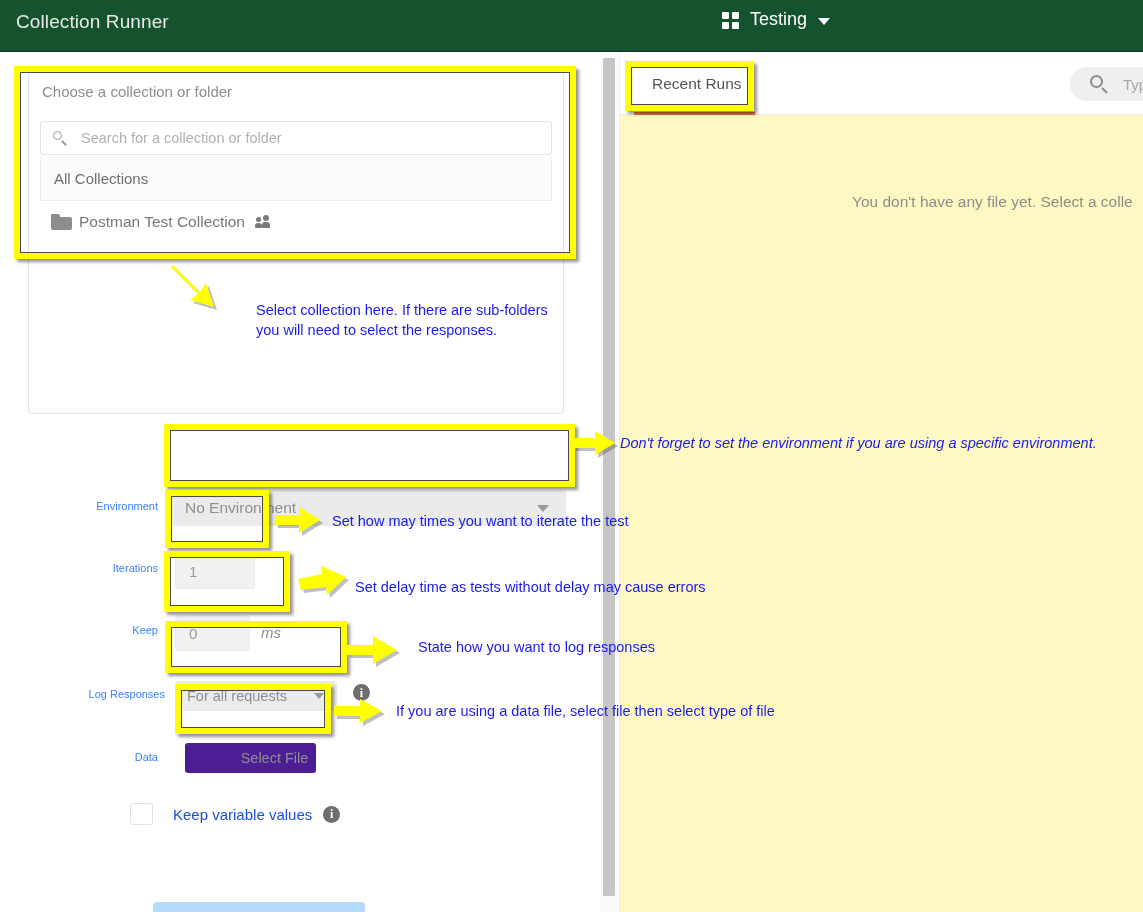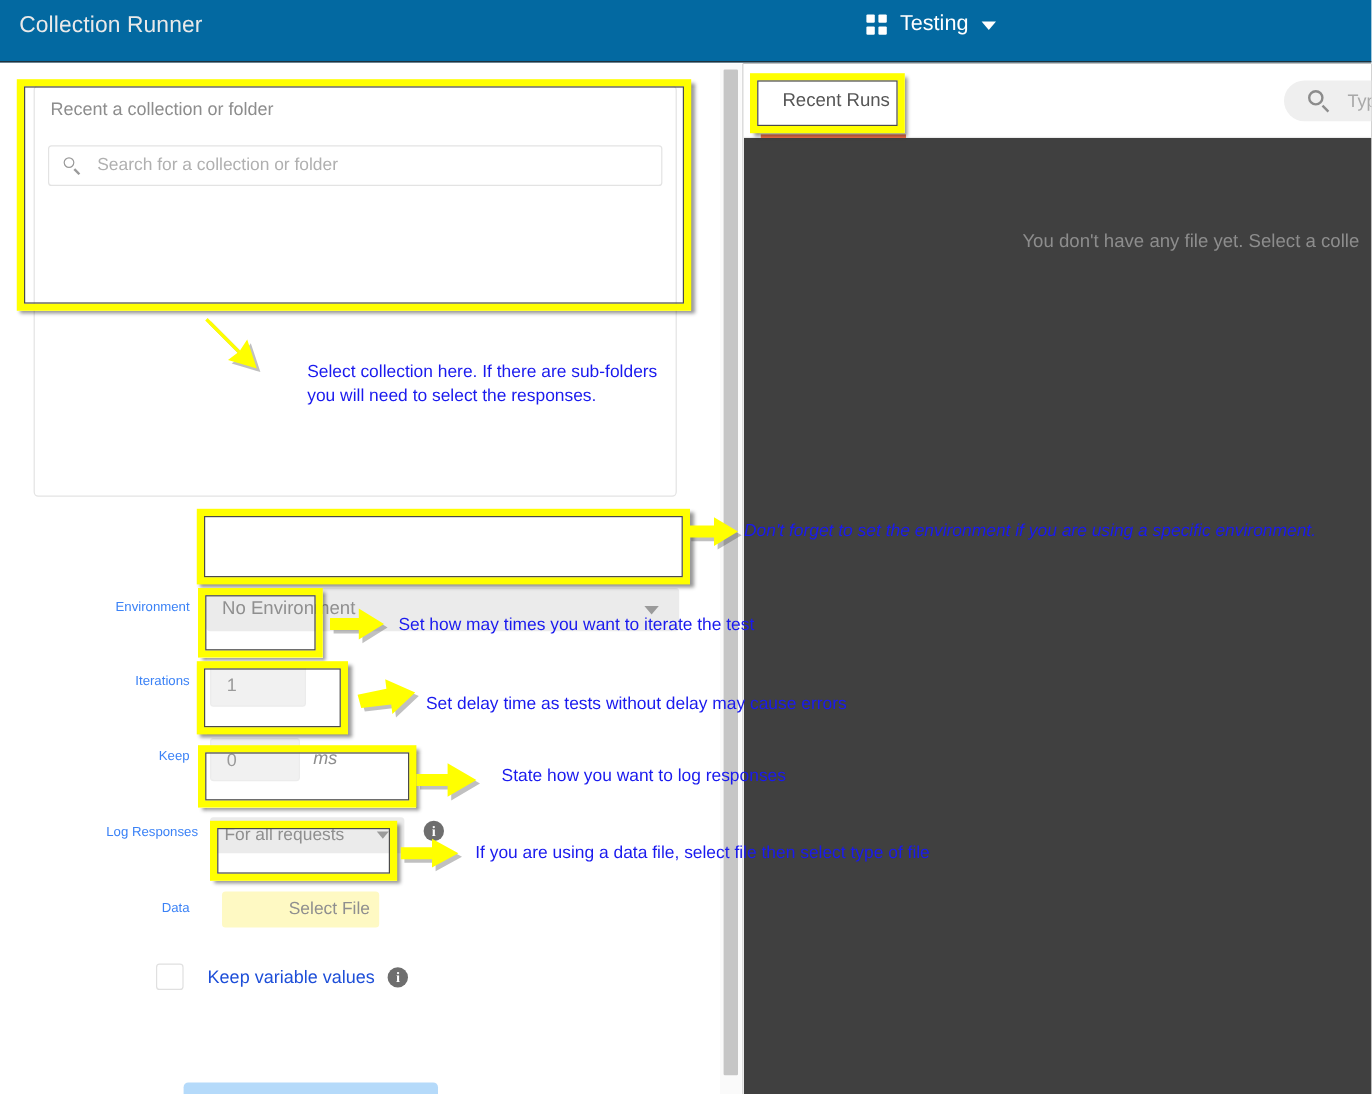--- a/index.html
+++ b/index.html
@@ -21,21 +21,21 @@
     height: 912px;
     overflow: hidden;
   }
 
   
   .titlebar {
     position: absolute;
     left: 0; top: 0;
     width: 1143px;
     height: 52px;
-    background: #0369a1;
+    background: #14532d;
     border-bottom: 1px solid #262626;
     box-sizing: border-box;
   }
   .titlebar-title {
     position: absolute;
     left: 16px; top: 11px;
     color: #e9e9e9;
     font-size: 19px;
     letter-spacing: .1px;
   }
@@ -262,21 +262,21 @@
     width: 0; height: 0;
     border-left: 5.5px solid transparent;
     border-right: 5.5px solid transparent;
     border-top: 6.5px solid #9b9b9b;
   }
   .file-btn {
     position: absolute;
     left: 185px; top: 690px;
     width: 131px;
     height: 30px;
-    background: #fef9c3;
+    background: #4c1d95;
     border-radius: 3px;
     box-sizing: border-box;
     display: flex;
     align-items: center;
     justify-content: center;
     cursor: pointer;
     padding-left: 48px;
   }
   .file-btn .val { font-size: 14.5px; color: #8f8f8f; }
 
@@ -341,21 +341,21 @@
     background: #c6c6c6;
     border-radius: 1px;
   }
 
   
   .right-pane {
     position: absolute;
     left: 619px; top: 53px;
     width: 524px;
     height: 859px;
-    background: #404040;
+    background: #fef9c3;
     border-left: 1px solid #ececec;
     box-sizing: border-box;
     overflow: hidden;
   }
   .tabbar {
     position: absolute;
     left: 0; top: 0;
     width: 524px;
     height: 62px;
     background: #ffffff;
@@ -470,28 +470,41 @@
           <i></i>
       </span>
       <span class="ws-name">Testing</span>
       <span class="caret-down"></span>
     </div>
   </div>
 
   <div class="left-pane">
 
     <div class="collection-card">
-      <div class="card-label">Recent a collection or folder</div>
+      <div class="card-label">Choose a collection or folder</div>
 
       <div class="search-box">
         <span class="search-icon-sm"></span>
         <span class="search-placeholder">Search for a collection or folder</span>
       </div>
 
-
+      <div class="all-collections-row">
+        <span>All Collections</span>
+      </div>
+
+      <div class="collection-row">
+        <span class="folder-icon"></span>
+        <span class="collection-name">Postman Test Collection</span>
+        <span class="team-icon">
+          <span class="p1"></span>
+            <span class="p2"></span>
+            <span class="b1"></span>
+            <span class="b2"></span>
+        </span>
+      </div>
     </div>
 
     <div class="form-label" style="left:58px; top:447px; width:100px;">Environment</div>
     <div class="env-select">
       <span class="val">No Environment</span>
       <span class="arr"></span>
     </div>
 
     <div class="form-label" style="left:68px; top:509px; width:90px;">Iterations</div>
     <div class="num-input" style="left:175px; top:500px; width:80px; height:36px;">

